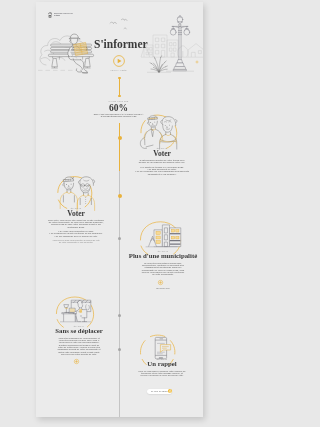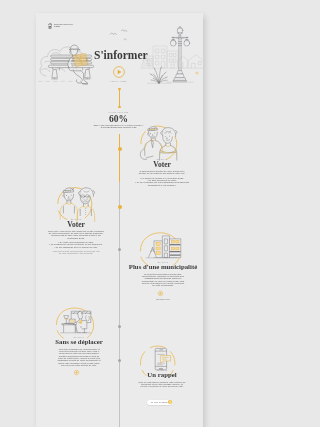--- a/index.html
+++ b/index.html
@@ -1,17 +1,17 @@
 <!DOCTYPE html>
 <html><head>
 <meta charset="utf-8">
 <style>
   html,body{margin:0;padding:0;}
   body{width:240px;height:427px;background:#e8e8e8;font-family:"Liberation Sans",sans-serif;overflow:hidden;}
-  .page{position:absolute;left:36px;top:13px;width:167px;height:415px;background:#ebebeb;
+  .page{position:absolute;left:36px;top:2px;width:167px;height:415px;background:#ebebeb;
         box-shadow:2px 3px 6px rgba(0,0,0,.15);overflow:hidden;}
   .abs{position:absolute;}
   .tl{position:absolute;left:83px;top:121px;width:1px;height:296px;background:#c4c4c4;}
   .tl-y{position:absolute;left:0;top:0;width:1px;height:48px;background:#e9b23c;}
   .dot{position:absolute;width:5px;height:5px;border-radius:50%;margin-left:-2px;}
   .dot.y{background:#e9b23c;}
   .dot.g{background:#a5a5a5;}
   .title{font-family:"Liberation Serif",serif;font-weight:700;color:#3b3b3b;}
   .kick{font-size:7.2px;letter-spacing:1px;color:#9a9a9a;text-align:center;}
   .bodytxt{font-size:9.2px;line-height:9.4px;color:#5a5a5a;text-align:center;}

